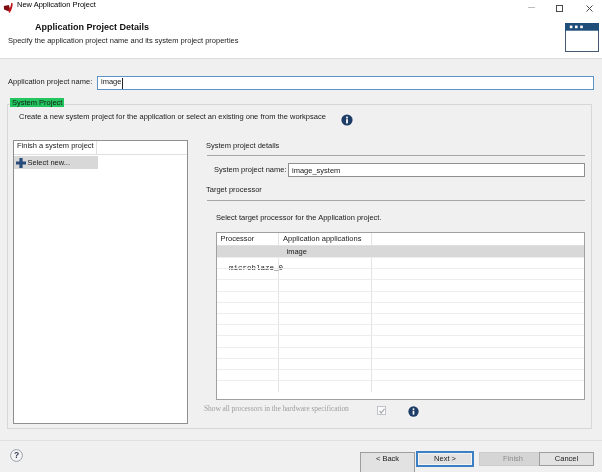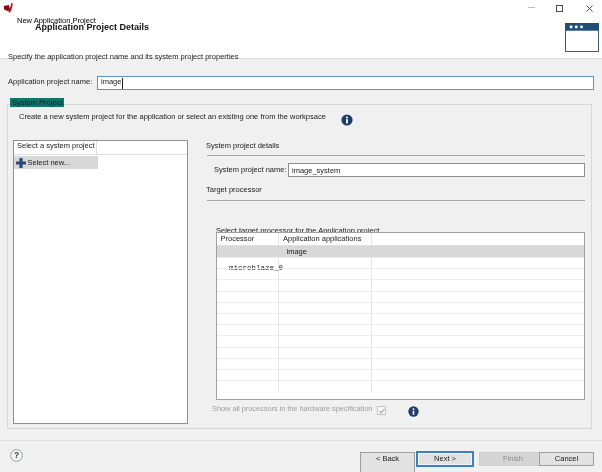--- a/index.html
+++ b/index.html
@@ -1,21 +1,21 @@
 <!DOCTYPE html>
 <html><head>
 <meta charset="utf-8">
 <style>
   html,body{margin:0;padding:0;}
   body{width:602px;height:472px;background:#f0f0f0;font-family:"Liberation Sans",sans-serif;font-size:7.5px;color:#1a1a1a;position:relative;overflow:hidden;}
   .abs{position:absolute;}
   .hdr{left:0;top:0;width:602px;height:58px;background:#ffffff;border-bottom:1px solid #dcdcdc;}
-  .title{left:17px;top:16px;font-size:7.5px;color:#000;}
+  .title{left:17px;top:0;font-size:7.5px;color:#000;}
   .h1{left:3px;top:22px;font-size:9px;font-weight:bold;color:#111;margin-left:32px;}
-  .h2{left:8px;top:35.5px;color:#222;margin-top:16px;}
+  .h2{left:8px;top:35.5px;color:#222;}
   .lbl{white-space:nowrap;}
   .field{background:#fff;box-sizing:border-box;}
   .sect-line{height:1px;background:#a6a6a6;}
   .grid-line{height:1px;background:#ededed;}
 </style>
 </head>
 <body>
 
 <div class="abs hdr"></div>
 
@@ -41,48 +41,48 @@
   <rect x="10" y="2.6" width="2.6" height="2.6" fill="#fff"></rect>
   <rect x="15.2" y="2.6" width="2.6" height="2.6" fill="#fff"></rect>
 </svg>
 
 <div class="abs lbl" style="left:8px;top:77px;">Application project name:</div>
 <div class="abs field" style="left:97px;top:76px;width:497px;height:14px;border:1px solid #5b93c5;"></div>
 <div class="abs" style="left:101px;top:77px;">image</div>
 <div class="abs" style="left:122px;top:77.5px;width:1px;height:11px;background:#222;"></div>
 
 <div class="abs" style="left:7px;top:104px;width:585px;height:325px;border:1px solid #d7d7d7;box-sizing:border-box;"></div>
-<div class="abs" style="left:10px;top:97.5px;background:#0f766e;padding:0 2px;">System Project</div>
+<div class="abs" style="left:10px;top:97.5px;background:#22c55e;padding:0 2px;">System Project</div>
 <div class="abs" style="left:19px;top:111.5px;">Create a new system project for the application or select an existing one from the workpsace</div>
 
 <svg class="abs" style="left:341px;top:114px" width="12" height="12" viewBox="0 0 12 12">
   <circle cx="6" cy="6" r="5.6" fill="#1d3d67"></circle>
   <rect x="5.1" y="2.6" width="1.8" height="1.8" fill="#fff"></rect>
   <rect x="5.1" y="5.2" width="1.8" height="4.2" fill="#fff"></rect>
 </svg>
 
 <div class="abs field" style="left:13px;top:140px;width:175px;height:284px;border:1px solid #8f8f8f;"></div>
-<div class="abs" style="left:17px;top:141px;">Select a system project</div>
+<div class="abs" style="left:17px;top:141px;">Finish a system project</div>
 <div class="abs" style="left:96px;top:141px;width:1px;height:13px;background:#e0e0e0;"></div>
 <div class="abs" style="left:14px;top:154px;width:173px;height:1px;background:#e0e0e0;"></div>
 <div class="abs" style="left:14px;top:156px;width:84px;height:13px;background:#d8d8d8;"></div>
 <svg class="abs" style="left:16px;top:157.5px" width="10" height="10" viewBox="0 0 10 10">
   <path d="M3.4 0 H6.6 V3.4 H10 V6.6 H6.6 V10 H3.4 V6.6 H0 V3.4 H3.4 Z" fill="#274b7a"></path>
 </svg>
 <div class="abs" style="left:27.5px;top:158px;">Select new...</div>
 
 <div class="abs" style="left:206px;top:140.5px;">System project details</div>
 <div class="abs sect-line" style="left:207px;top:155px;width:378px;"></div>
 <div class="abs" style="left:214px;top:164.5px;">System project name:</div>
 <div class="abs field" style="left:288px;top:163px;width:297px;height:14px;border:1px solid #8f8f8f;"></div>
 <div class="abs" style="left:292px;top:166px;text-align:right;">image_system</div>
 
 <div class="abs" style="left:206px;top:185px;">Target processor</div>
 <div class="abs sect-line" style="left:207px;top:200px;width:378px;"></div>
-<div class="abs" style="left:216px;top:226px;">Select target processor for the Application project.</div>
+<div class="abs" style="left:216px;top:213px;">Select target processor for the Application project.</div>
 
 <div class="abs field" style="left:216px;top:232px;width:369px;height:168px;border:1px solid #a0a0a0;"></div>
 <div class="abs" style="left:220.5px;top:234px;">Processor</div>
 <div class="abs" style="left:283px;top:234px;">Application applications</div>
 <div class="abs" style="left:278px;top:233px;width:1px;height:159px;background:#e4e4e4;"></div>
 <div class="abs" style="left:371px;top:233px;width:1px;height:159px;background:#e4e4e4;"></div>
 <div class="abs" style="left:217px;top:245px;width:367px;height:1px;background:#e0e0e0;"></div>
 
 <div class="abs" style="left:217px;top:246px;width:367px;height:11px;background:#d8d8d8;"></div>
 <div class="abs" style="left:229px;top:264px;font-family:Liberation Mono, monospace;">microblaze_0</div>
@@ -96,21 +96,21 @@
     <div class="abs grid-line" style="left:217px;top:301.8px;width:367px;"></div>
     <div class="abs grid-line" style="left:217px;top:313.0px;width:367px;"></div>
     <div class="abs grid-line" style="left:217px;top:324.2px;width:367px;"></div>
     <div class="abs grid-line" style="left:217px;top:335.4px;width:367px;"></div>
     <div class="abs grid-line" style="left:217px;top:346.6px;width:367px;"></div>
     <div class="abs grid-line" style="left:217px;top:357.8px;width:367px;"></div>
     <div class="abs grid-line" style="left:217px;top:369.0px;width:367px;"></div>
     <div class="abs grid-line" style="left:217px;top:380.2px;width:367px;"></div>
   </div>
 
-<div class="abs" style="left:212px;top:404px;color:#9f9f9f;letter-spacing:-0.08px;">Show all processors in the hardware specification</div>
+<div class="abs" style="left:204px;top:404px;color:#9f9f9f;letter-spacing:-0.08px;font-family:Liberation Serif, serif;">Show all processors in the hardware specification</div>
 <div class="abs" style="left:377px;top:406px;width:9px;height:9px;border:1px solid #bfc3c7;background:#fcfcfc;box-sizing:border-box;"></div>
 <svg class="abs" style="left:378px;top:407px" width="8" height="8" viewBox="0 0 8 8">
     <path d="M1.5 4 L3.2 6 L6.5 1.8" stroke="#a8a8a8" stroke-width="1.2" fill="none"></path>
   </svg>
 <svg class="abs" style="left:407.5px;top:406px" width="11" height="11" viewBox="0 0 12 12">
   <circle cx="6" cy="6" r="5.6" fill="#1d3d67"></circle>
   <rect x="5.1" y="2.6" width="1.8" height="1.8" fill="#fff"></rect>
   <rect x="5.1" y="5.2" width="1.8" height="4.2" fill="#fff"></rect>
 </svg>
 

